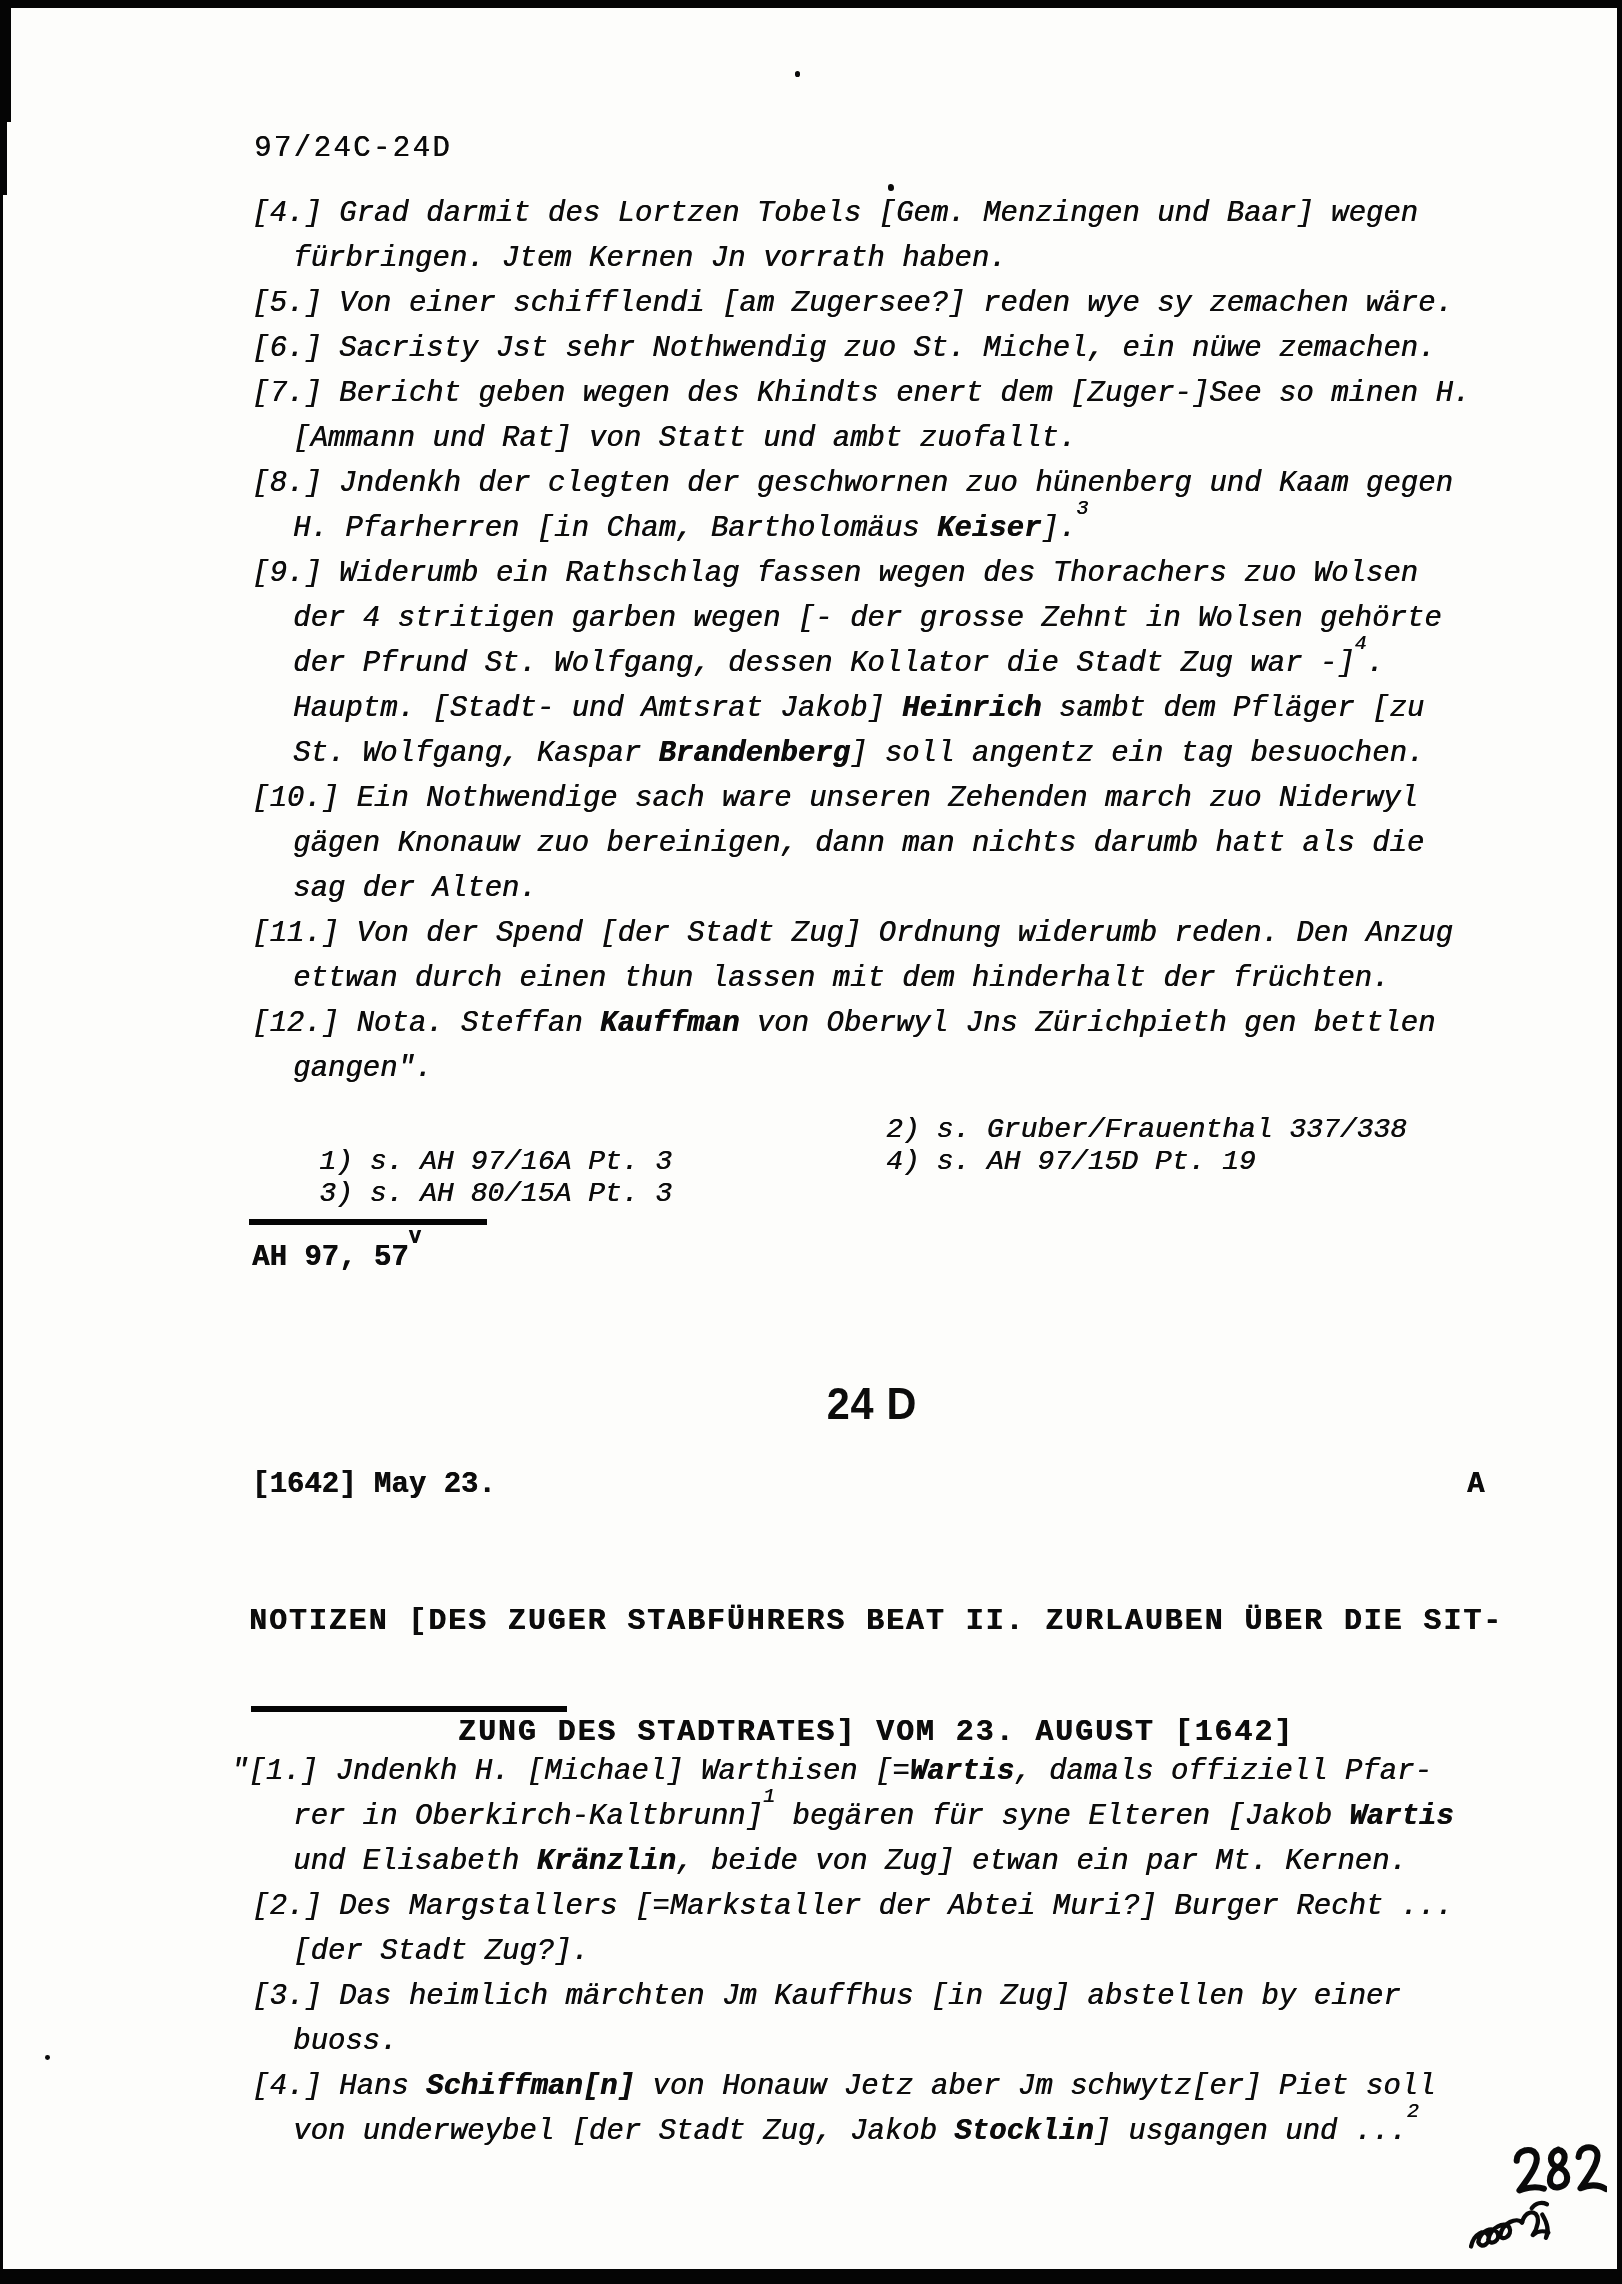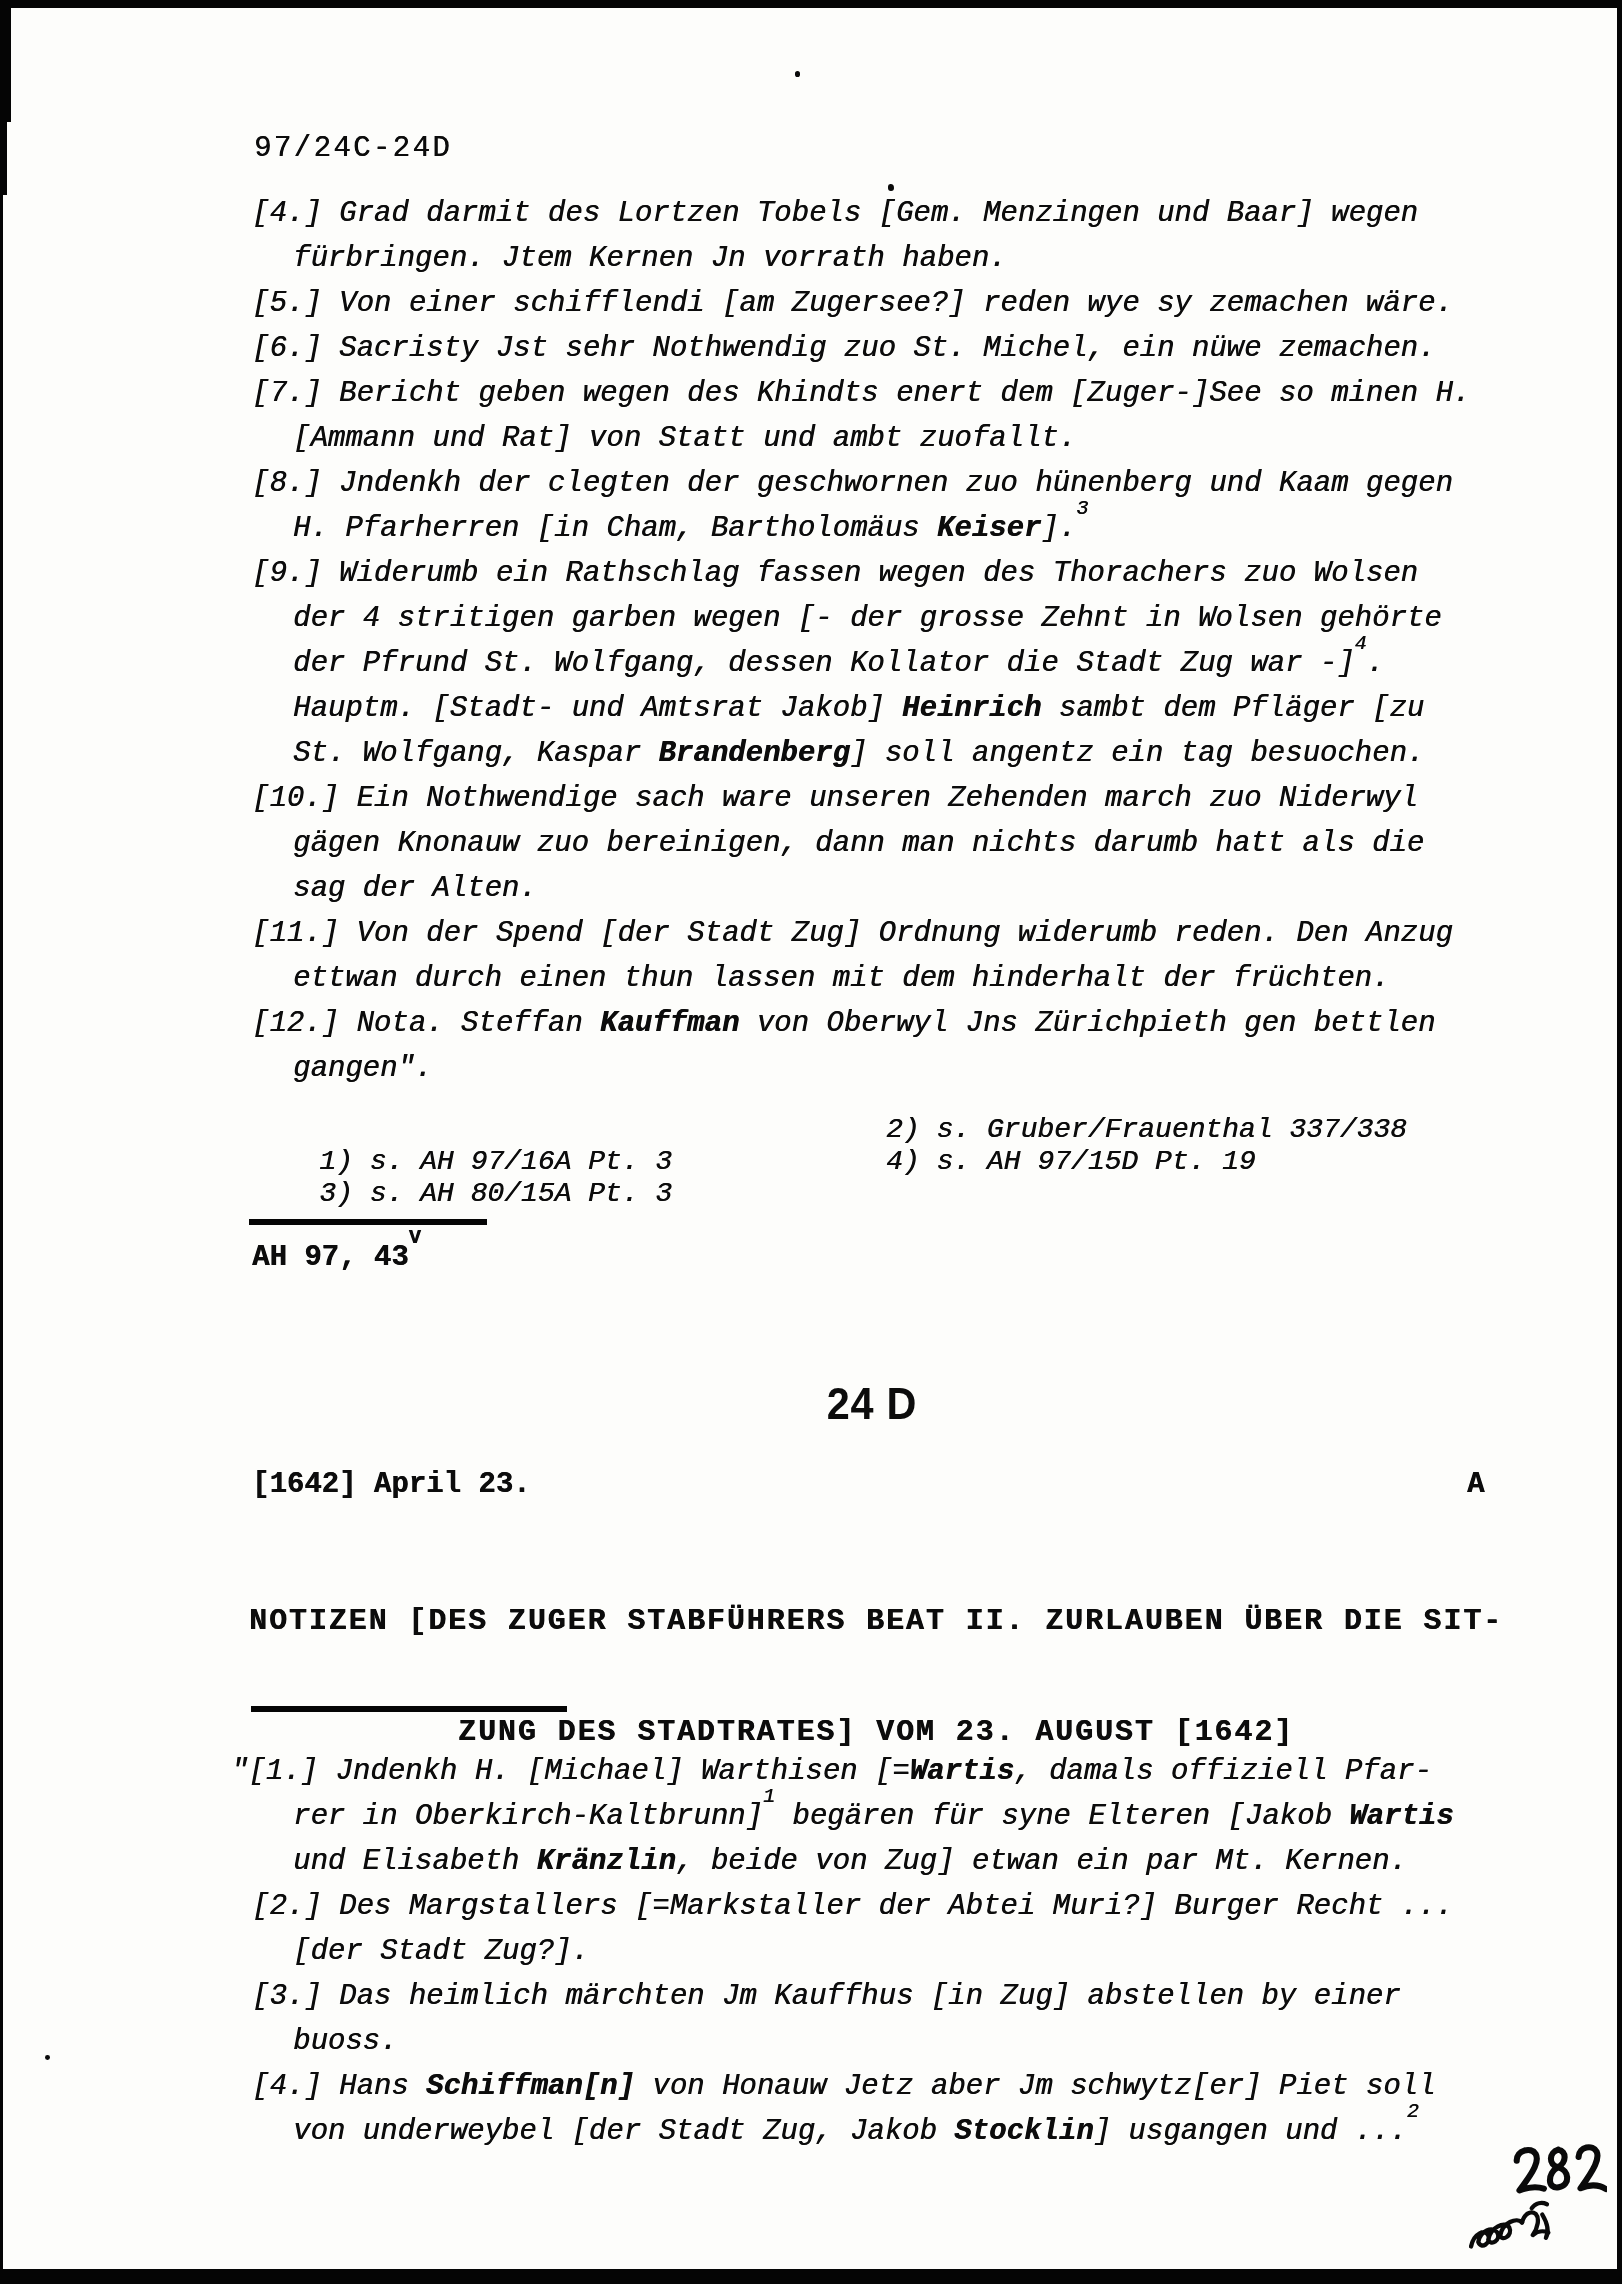--- a/index.html
+++ b/index.html
@@ -84,25 +84,25 @@
   <div class="footnote-row tw it" style="top:1114px;">
     <span>1) s. AH 97/16A Pt. 3</span>
     <span class="fn-col2">2) s. Gruber/Frauenthal 337/338</span>
   </div>
   <div class="footnote-row tw it" style="top:1146px;">
     <span>3) s. AH 80/15A Pt. 3</span>
     <span class="fn-col2">4) s. AH 97/15D Pt. 19</span>
   </div>
 
   <div class="rule rule-1"></div>
-  <div class="archive-ref tw"><div class="tline"><span>AH 97, 43</span><sup>V</sup></div></div>
+  <div class="archive-ref tw"><div class="tline"><span>AH 97, 57</span><sup>V</sup></div></div>
 
   <div class="heading-24d">24 D</div>
 
-  <div class="tw date-line">[1642] April 23.</div>
+  <div class="tw date-line">[1642] May 23.</div>
   <div class="tw corner-letter">A</div>
 
   <div class="title-block tw">
     <div>NOTIZEN [DES ZUGER STABFÜHRERS BEAT II. ZURLAUBEN ÜBER DIE SIT-</div>
     <div>ZUNG DES STADTRATES] VOM 23. AUGUST [1642]</div>
   </div>
 
 
   <div class="rule rule-2"></div>
 

